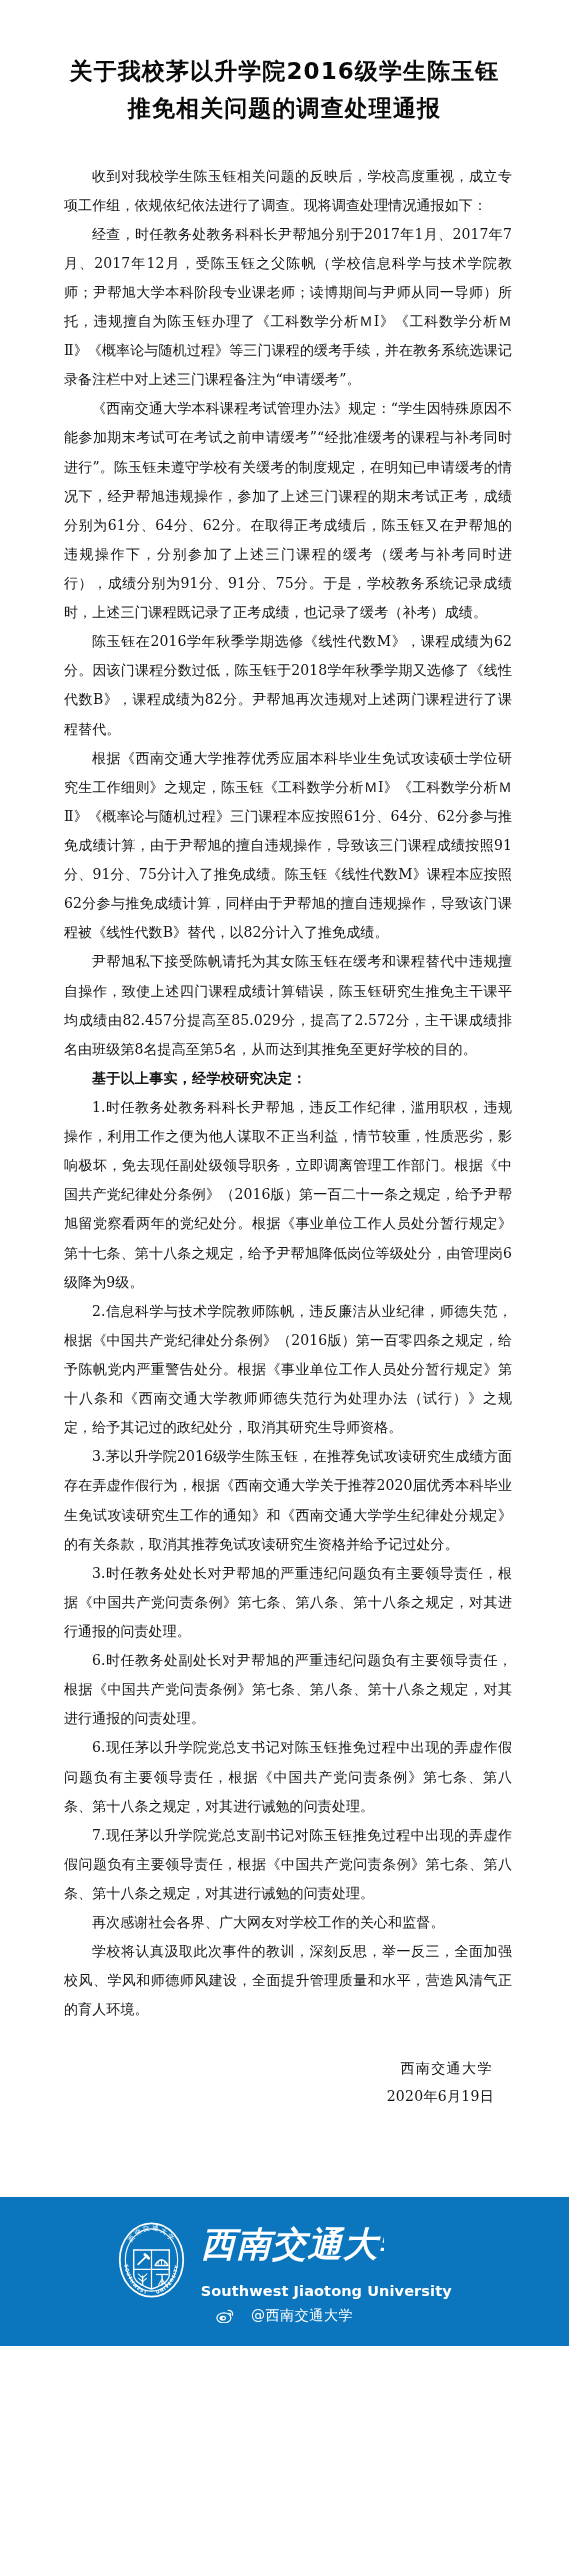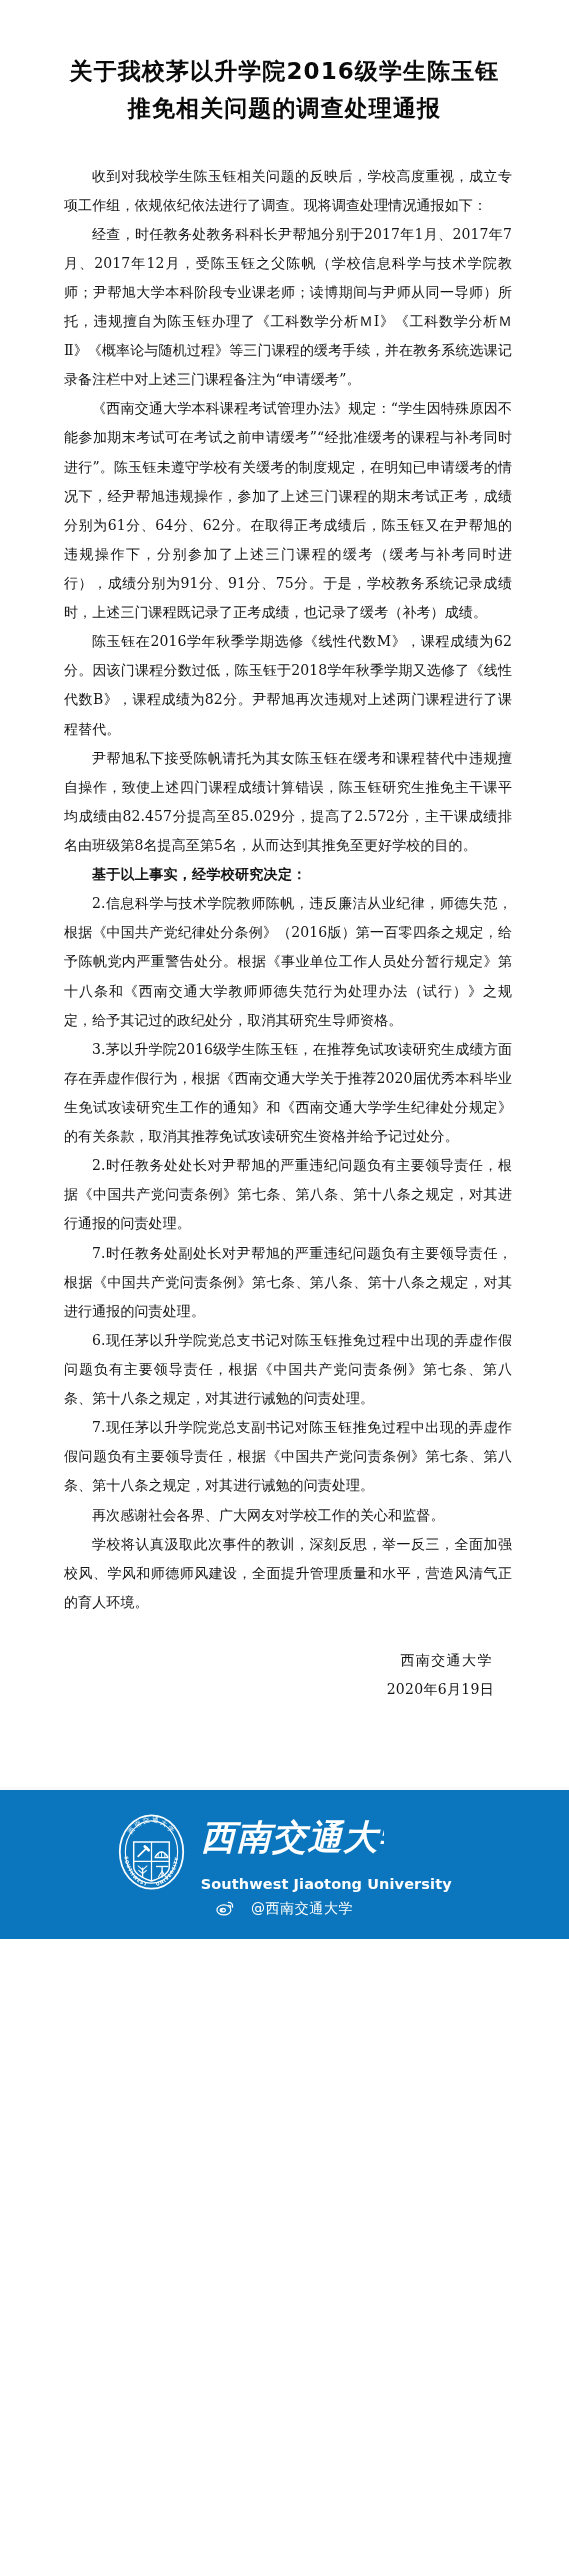--- a/index.html
+++ b/index.html
@@ -159,26 +159,28 @@
     <div class="title-block">
       <div class="doc-title-line">关于我校茅以升学院2016级学生陈玉钰</div>
       <div class="doc-title-line">推免相关问题的调查处理通报</div>
     </div>
 
     <div class="body-block">
       <p class="para">收到对我校学生陈玉钰相关问题的反映后，学校高度重视，成立专项工作组，依规依纪依法进行了调查。现将调查处理情况通报如下：</p>
       <p class="para">经查，时任教务处教务科科长尹帮旭分别于2017年1月、2017年7月、2017年12月，受陈玉钰之父陈帆（学校信息科学与技术学院教师；尹帮旭大学本科阶段专业课老师；读博期间与尹师从同一导师）所托，违规擅自为陈玉钰办理了《工科数学分析ＭⅠ》《工科数学分析ＭⅡ》《概率论与随机过程》等三门课程的缓考手续，并在教务系统选课记录备注栏中对上述三门课程备注为“申请缓考”。</p>
       <p class="para">《西南交通大学本科课程考试管理办法》规定：“学生因特殊原因不能参加期末考试可在考试之前申请缓考”“经批准缓考的课程与补考同时进行”。陈玉钰未遵守学校有关缓考的制度规定，在明知已申请缓考的情况下，经尹帮旭违规操作，参加了上述三门课程的期末考试正考，成绩分别为61分、64分、62分。在取得正考成绩后，陈玉钰又在尹帮旭的违规操作下，分别参加了上述三门课程的缓考（缓考与补考同时进行），成绩分别为91分、91分、75分。于是，学校教务系统记录成绩时，上述三门课程既记录了正考成绩，也记录了缓考（补考）成绩。</p>
       <p class="para">陈玉钰在2016学年秋季学期选修《线性代数M》，课程成绩为62分。因该门课程分数过低，陈玉钰于2018学年秋季学期又选修了《线性代数B》，课程成绩为82分。尹帮旭再次违规对上述两门课程进行了课程替代。</p>
+      <p class="para">根据《西南交通大学推荐优秀应届本科毕业生免试攻读硕士学位研究生工作细则》之规定，陈玉钰《工科数学分析ＭⅠ》《工科数学分析ＭⅡ》《概率论与随机过程》三门课程本应按照61分、64分、62分参与推免成绩计算，由于尹帮旭的擅自违规操作，导致该三门课程成绩按照91分、91分、75分计入了推免成绩。陈玉钰《线性代数M》课程本应按照62分参与推免成绩计算，同样由于尹帮旭的擅自违规操作，导致该门课程被《线性代数B》替代，以82分计入了推免成绩。</p>
       <p class="para">尹帮旭私下接受陈帆请托为其女陈玉钰在缓考和课程替代中违规擅自操作，致使上述四门课程成绩计算错误，陈玉钰研究生推免主干课平均成绩由82.457分提高至85.029分，提高了2.572分，主干课成绩排名由班级第8名提高至第5名，从而达到其推免至更好学校的目的。</p>
       <p class="para heading">基于以上事实，经学校研究决定：</p>
+      <p class="para">1.时任教务处教务科科长尹帮旭，违反工作纪律，滥用职权，违规操作，利用工作之便为他人谋取不正当利益，情节较重，性质恶劣，影响极坏，免去现任副处级领导职务，立即调离管理工作部门。根据《中国共产党纪律处分条例》（2016版）第一百二十一条之规定，给予尹帮旭留党察看两年的党纪处分。根据《事业单位工作人员处分暂行规定》第十七条、第十八条之规定，给予尹帮旭降低岗位等级处分，由管理岗6级降为9级。</p>
       <p class="para">2.信息科学与技术学院教师陈帆，违反廉洁从业纪律，师德失范，根据《中国共产党纪律处分条例》（2016版）第一百零四条之规定，给予陈帆党内严重警告处分。根据《事业单位工作人员处分暂行规定》第十八条和《西南交通大学教师师德失范行为处理办法（试行）》之规定，给予其记过的政纪处分，取消其研究生导师资格。</p>
       <p class="para">3.茅以升学院2016级学生陈玉钰，在推荐免试攻读研究生成绩方面存在弄虚作假行为，根据《西南交通大学关于推荐2020届优秀本科毕业生免试攻读研究生工作的通知》和《西南交通大学学生纪律处分规定》的有关条款，取消其推荐免试攻读研究生资格并给予记过处分。</p>
-      <p class="para">2.时任教务处处长对尹帮旭的严重违纪问题负有主要领导责任，根据《中国共产党问责条例》第七条、第八条、第十八条之规定，对其进行通报的问责处理。</p>
-      <p class="para">7.时任教务处副处长对尹帮旭的严重违纪问题负有主要领导责任，根据《中国共产党问责条例》第七条、第八条、第十八条之规定，对其进行通报的问责处理。</p>
+      <p class="para">3.时任教务处处长对尹帮旭的严重违纪问题负有主要领导责任，根据《中国共产党问责条例》第七条、第八条、第十八条之规定，对其进行通报的问责处理。</p>
+      <p class="para">6.时任教务处副处长对尹帮旭的严重违纪问题负有主要领导责任，根据《中国共产党问责条例》第七条、第八条、第十八条之规定，对其进行通报的问责处理。</p>
       <p class="para">6.现任茅以升学院党总支书记对陈玉钰推免过程中出现的弄虚作假问题负有主要领导责任，根据《中国共产党问责条例》第七条、第八条、第十八条之规定，对其进行诫勉的问责处理。</p>
       <p class="para">7.现任茅以升学院党总支副书记对陈玉钰推免过程中出现的弄虚作假问题负有主要领导责任，根据《中国共产党问责条例》第七条、第八条、第十八条之规定，对其进行诫勉的问责处理。</p>
       <p class="para">再次感谢社会各界、广大网友对学校工作的关心和监督。</p>
       <p class="para">学校将认真汲取此次事件的教训，深刻反思，举一反三，全面加强校风、学风和师德师风建设，全面提升管理质量和水平，营造风清气正的育人环境。</p>
     </div>
 
     <div class="signature">
       <div class="sig-line">西南交通大学</div>
       <div class="sig-line date">2020年6月19日</div>
     </div>

